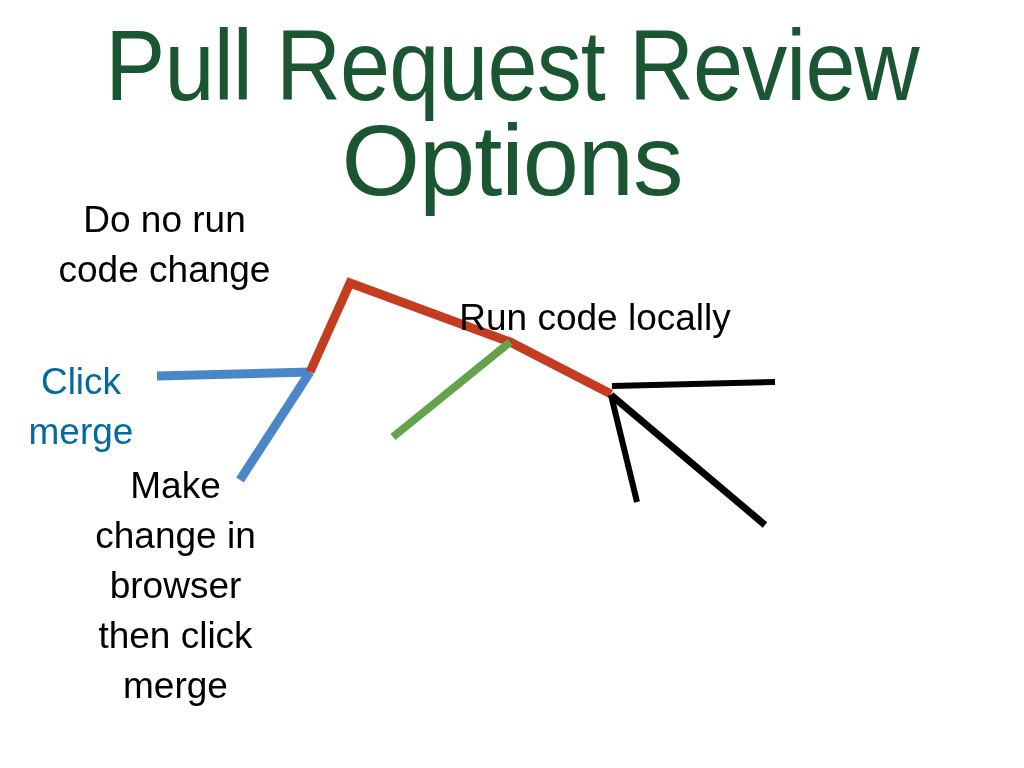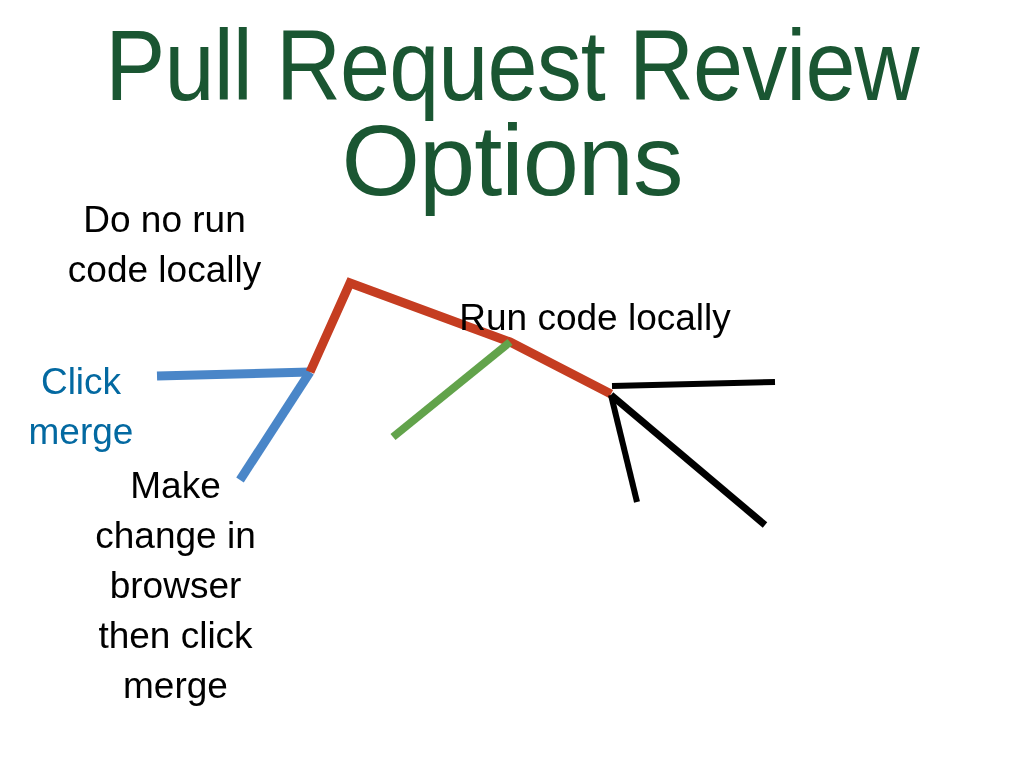--- a/index.html
+++ b/index.html
@@ -119,21 +119,21 @@
     <polyline points="510,342 393,437" stroke="#62a34b" stroke-width="8"></polyline>
 
     <polyline points="612,386 775,382" stroke="#000000" stroke-width="6"></polyline>
 
     <polyline points="611,395 637,502" stroke="#000000" stroke-width="6"></polyline>
 
     <polyline points="611,395 765,525" stroke="#000000" stroke-width="7"></polyline>
   </svg>
 
   <div class="label" id="label-do-not-run-locally" style="color: rgb(0, 0, 0);">Do no run
-code locally</div>
+code change</div>
 
   <div class="label" id="label-run-code-locally" style="color: rgb(0, 0, 0);">Run code locally</div>
 
   <div class="label" id="label-click-merge" style="color: #0369a1;">Click
 merge</div>
 
   <div class="label" id="label-make-change-browser" style="color: rgb(0, 0, 0);">Make
 change in
 browser
 then click

